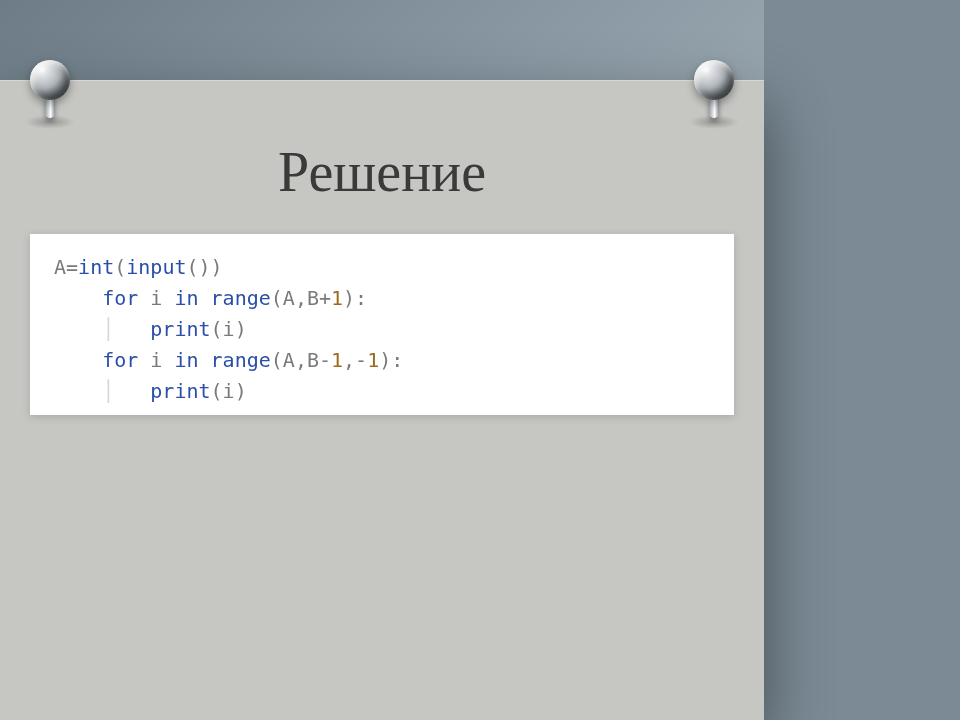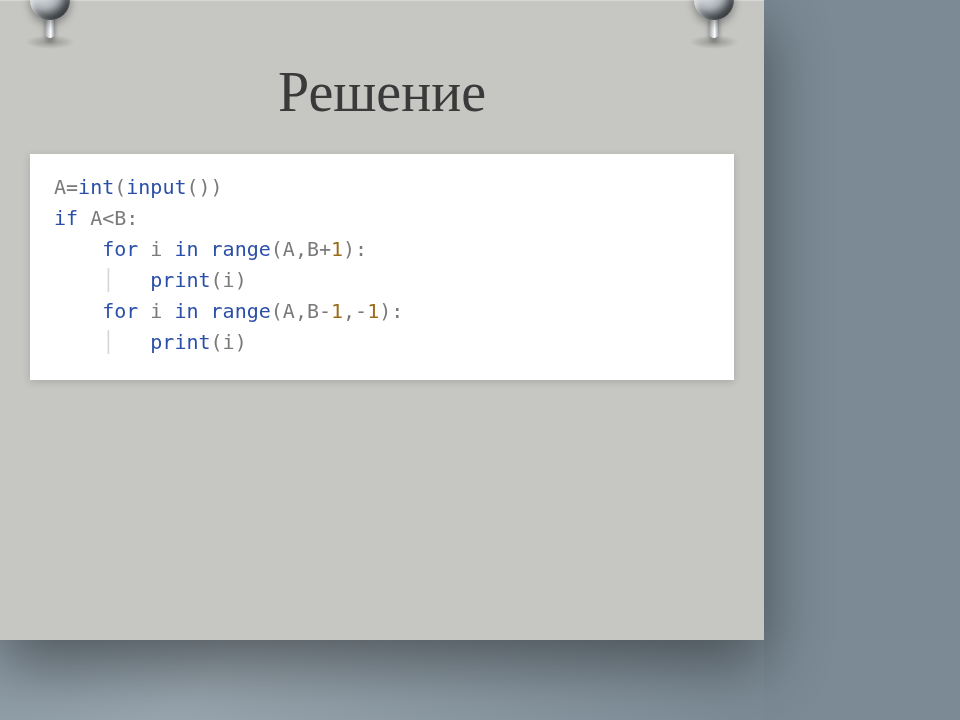--- a/index.html
+++ b/index.html
@@ -10,21 +10,21 @@
     overflow: hidden;
     font-family: sans-serif;
     background: #7b8a95;
   }
 
   .bg {
     width: 764px;
     height: 720px;
     background: linear-gradient(135deg, #6d7c87 0%, #8a99a4 40%, #9aa7b0 60%, #7c8b96 100%);
     display: flex;
-    align-items: flex-start;
+    align-items: flex-end;
     justify-content: center;
   }
 
   .slide {
     position: relative;
     width: 840px;
     height: 640px;
     background: #c6c7c3;
     box-shadow:
       0 25px 60px rgba(0,0,0,0.45),
@@ -83,21 +83,21 @@
     font-size: 56px;
     color: #3a3a3a;
     padding-top: 60px;
     padding-bottom: 30px;
   }
 
   .code-panel {
     margin: 0 30px;
     background: #ffffff;
     box-shadow: 0 2px 8px rgba(0,0,0,0.15);
-    padding: 18px 24px 22px 24px;
+    padding: 18px 24px 8px 24px;
   }
 
   .code-line {
     font-family: Consolas, "DejaVu Sans Mono", Menlo, monospace;
     font-size: 20px;
     line-height: 1.55;
     white-space: pre;
     color: #444;
   }
   .kw  { color: #2a4fa8; font-weight: 500; }
@@ -120,21 +120,20 @@
     <div class="screw right">
       <div class="shadow"></div>
         <div class="stem"></div>
         <div class="cap"></div>
     </div>
 
     <div class="title">Решение</div>
 
     <div class="code-panel" id="code-panel">
         <div class="code-line"><span class="txt">A</span><span class="op">=</span><span class="kw">int</span><span class="op">(</span><span class="kw">input</span><span class="op">())</span></div>
-        <div class="code-line"><span class="kw">if</span><span class="txt"> A</span><span class="op">&lt;</span><span class="txt">B</span><span class="op">:</span></div>
         <div class="code-line"><span class="guide">    </span><span class="kw">for</span><span class="txt"> i </span><span class="kw">in</span><span class="txt"> </span><span class="kw">range</span><span class="op">(</span><span class="txt">A</span><span class="op">,</span><span class="txt">B</span><span class="op">+</span><span class="num">1</span><span class="op">):</span></div>
         <div class="code-line"><span class="guide">    │   </span><span class="kw">print</span><span class="op">(</span><span class="txt">i</span><span class="op">)</span></div>
         <div class="code-line"><span class="guide">    </span><span class="kw">for</span><span class="txt"> i </span><span class="kw">in</span><span class="txt"> </span><span class="kw">range</span><span class="op">(</span><span class="txt">A</span><span class="op">,</span><span class="txt">B</span><span class="op">-</span><span class="num">1</span><span class="op">,</span><span class="op">-</span><span class="num">1</span><span class="op">):</span></div>
         <div class="code-line"><span class="guide">    │   </span><span class="kw">print</span><span class="op">(</span><span class="txt">i</span><span class="op">)</span></div>
       </div>
 
   </div>
 </div>
 
 </body></html>

